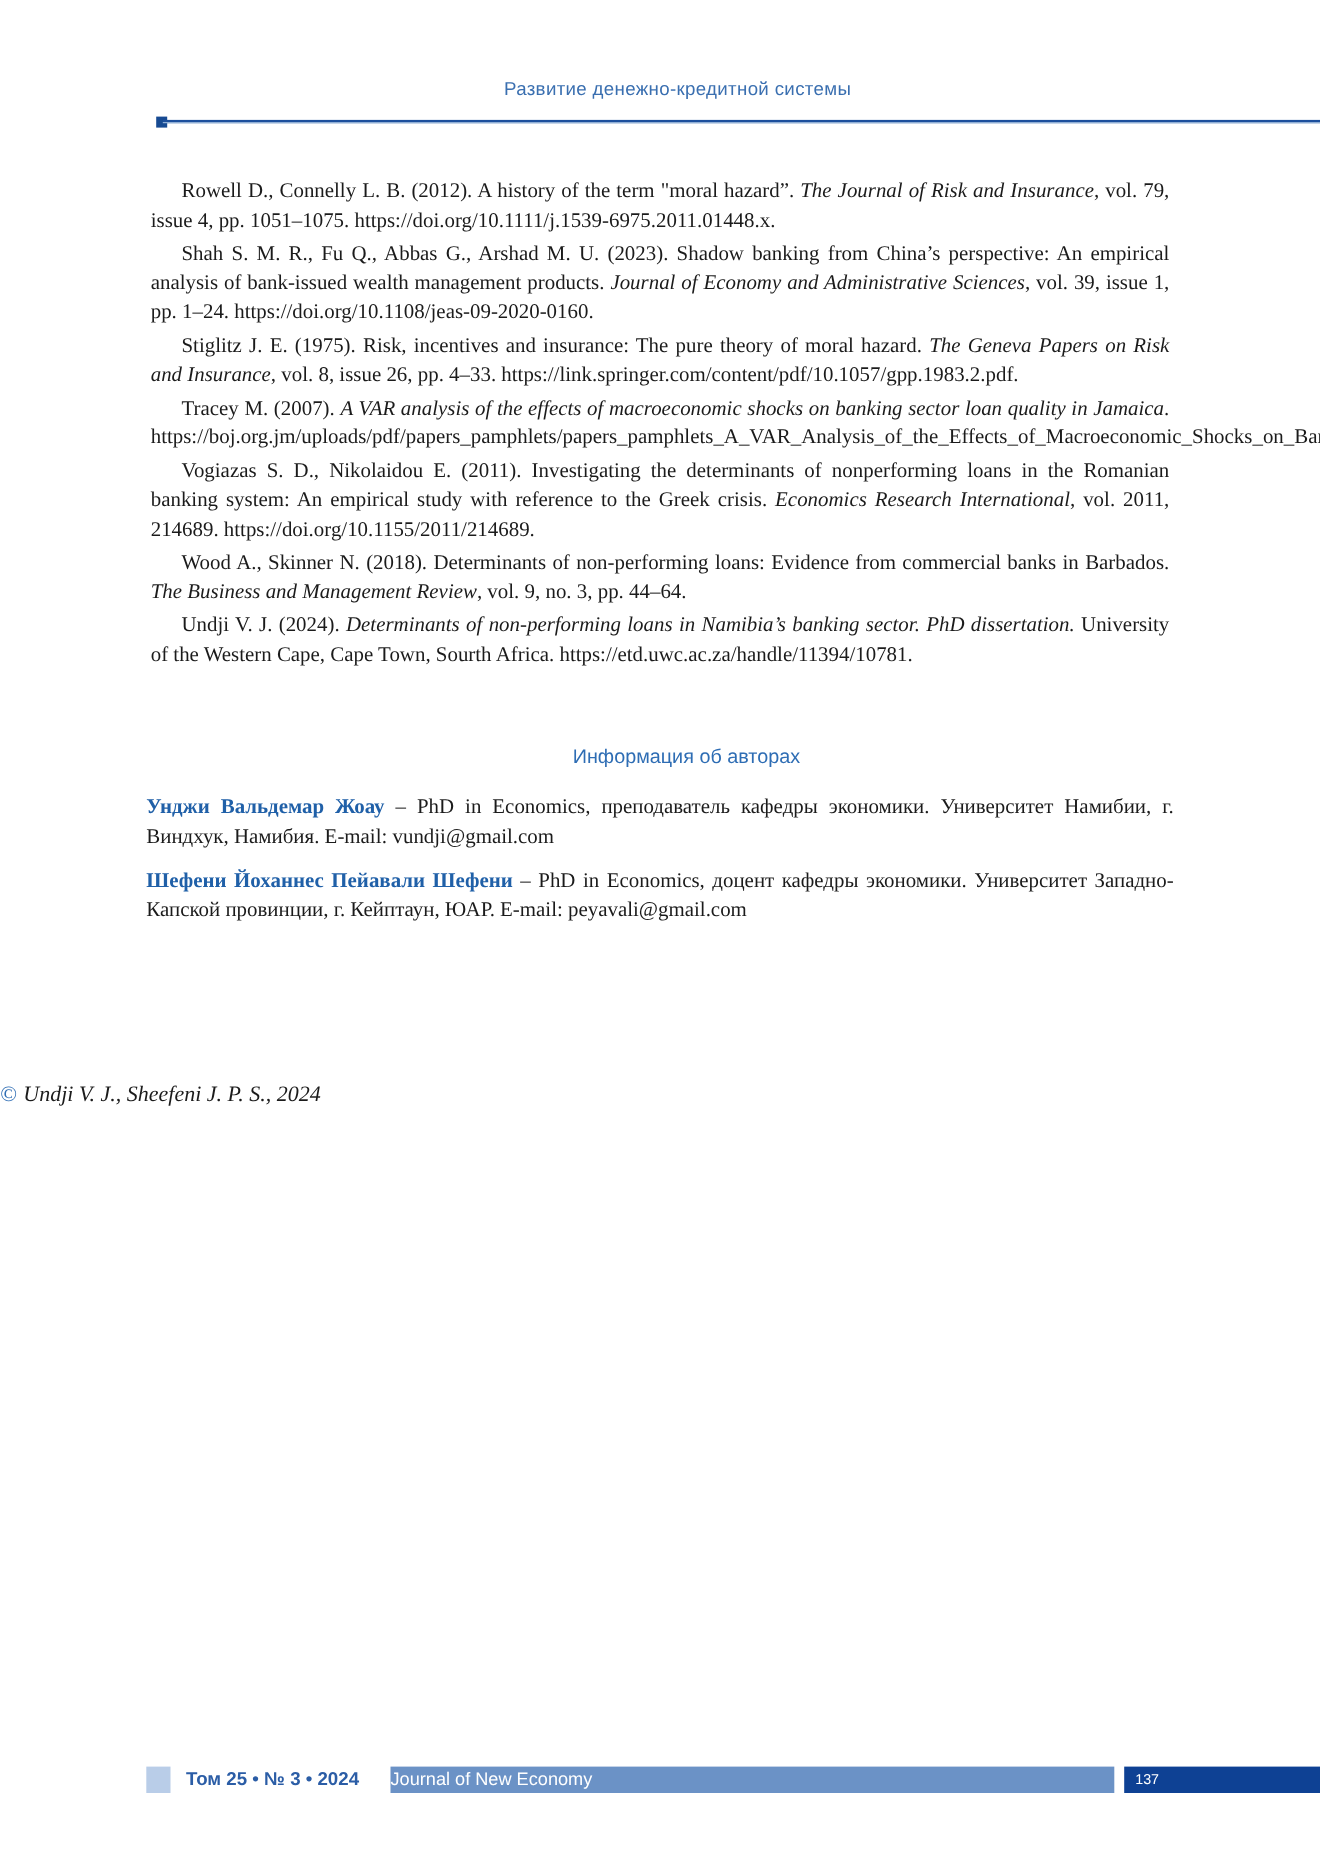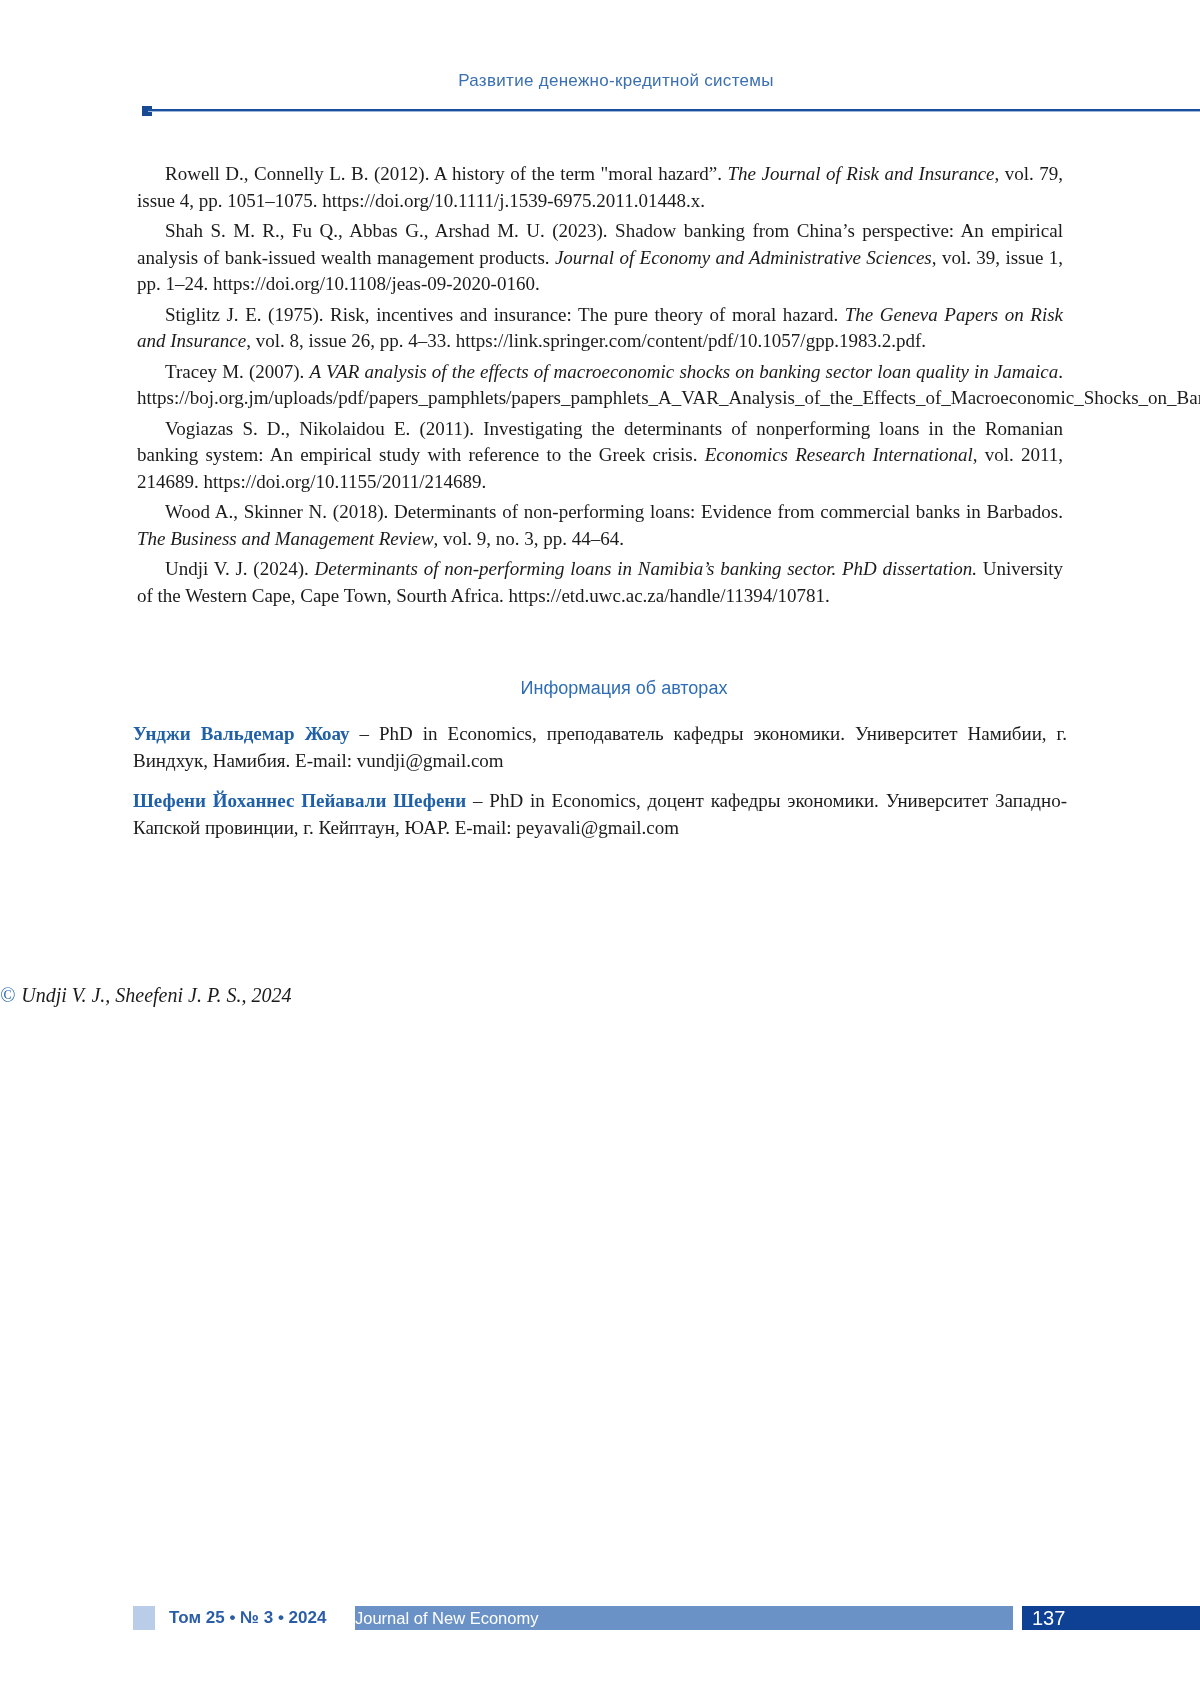--- a/index.html
+++ b/index.html
@@ -104,21 +104,21 @@
     font-size:16.5px;
     line-height:24px;
   }
   .footer-page {
     position:absolute; left:1022px; top:0;
     width:178px; height:24px;
     box-sizing:border-box;
     padding-left:10px;
     background:#0e4194;
     color:#ffffff;
-    font-size:20px;
+    font-size:13px;
     line-height:24px;
   }
 </style>
 </head>
 <body>
 
 <div class="page">
 
   <div class="running-head">Развитие денежно-кредитной системы</div>
 

